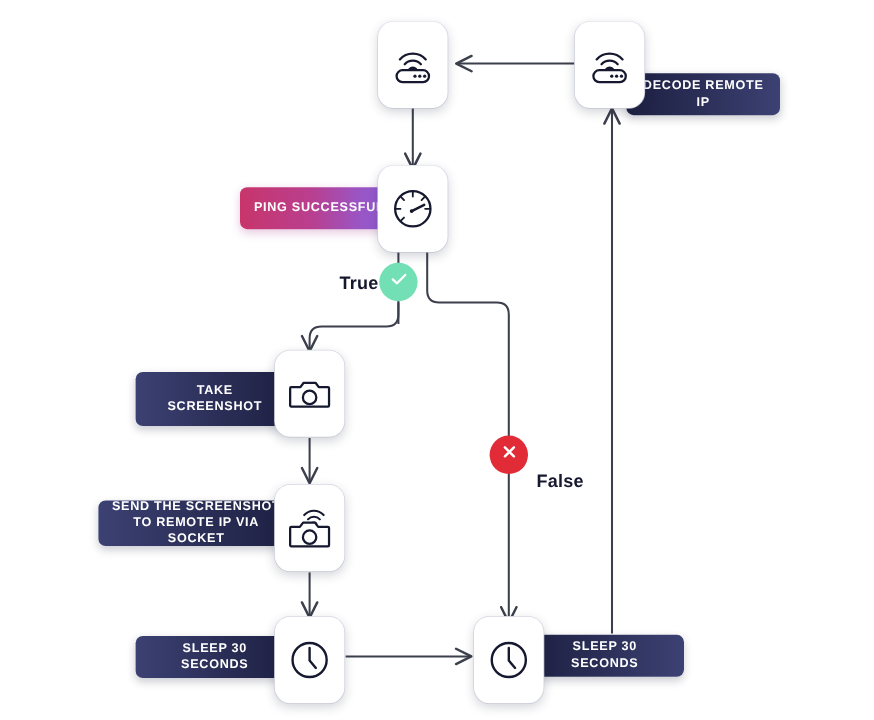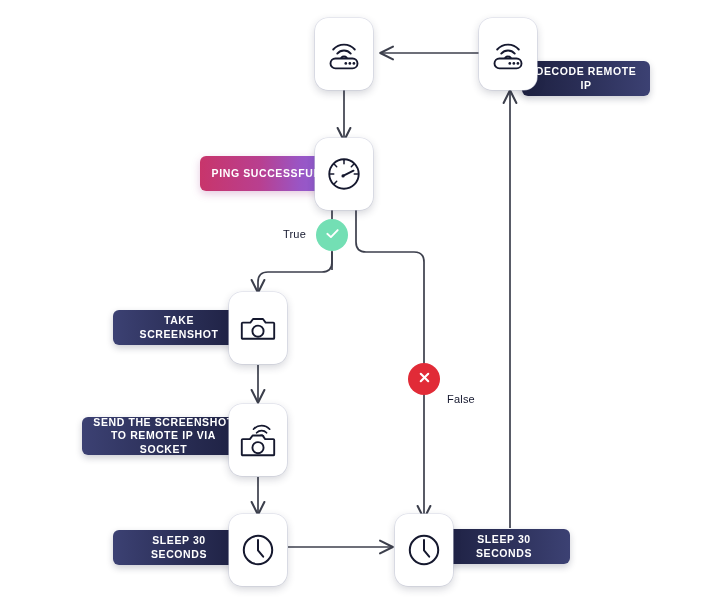--- a/index.html
+++ b/index.html
@@ -81,22 +81,22 @@
     display: flex;
     align-items: center;
     justify-content: center;
     z-index: 4;
   }
   .badge.ok  { background: #73dfb4; }
   .badge.bad { background: #e12b37; }
 
   .branch-label {
     position: absolute;
-    font-size: 11px;
-    font-weight: normal;
+    font-size: 15px;
+    font-weight: bold;
     color: #15182e;
     letter-spacing: 0.2px;
     z-index: 4;
     white-space: nowrap;
   }
 </style>
 </head>
 <body>
 
 <div id="canvas">
@@ -200,21 +200,21 @@
         <g stroke="#ffffff" stroke-width="2.2" stroke-linecap="round">
           <line x1="4" y1="4" x2="12" y2="12"></line>
           <line x1="12" y1="4" x2="4" y2="12"></line>
         </g>
       </svg>
     </span>
   </div>
 
   <div class="branch-label" style="left:447px; top:373px;margin-top:20px;">False</div>
 
-  <div class="pill navy-ltr" style="left:113px; top:310px; width:132px; height:35px;">TAKE SCREENSHOT</div>
+  <div class="pill navy-ltr" style="left:113px; top:310px; width:132px; height:45px;">TAKE SCREENSHOT</div>
 
   <div class="node" style="left:229px; top:292px;">
     <span>
       <svg width="36" height="30" viewBox="0 0 40 32">
         <path d="M 3 10 h 8.5 l 3 -4 h 11 l 3 4 H 37 a 1 1 0 0 1 1 1 v 16 a 1 1 0 0 1 -1 1 H 3 a 1 1 0 0 1 -1 -1 V 11 a 1 1 0 0 1 1 -1 z" fill="none" stroke="#15182e" stroke-width="2.1" stroke-linejoin="round"></path>
         <circle cx="20" cy="19.5" r="6.2" fill="none" stroke="#15182e" stroke-width="2.1"></circle>
       </svg>
     </span>
   </div>
 

